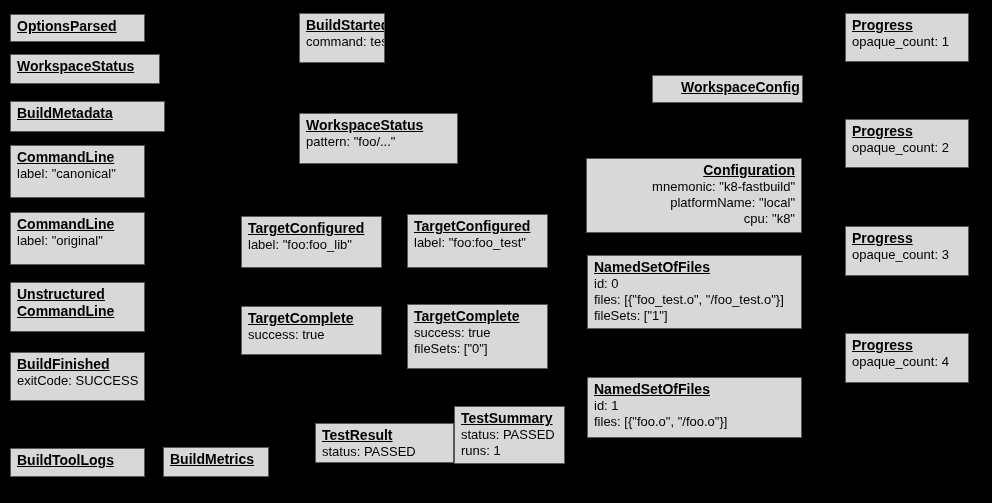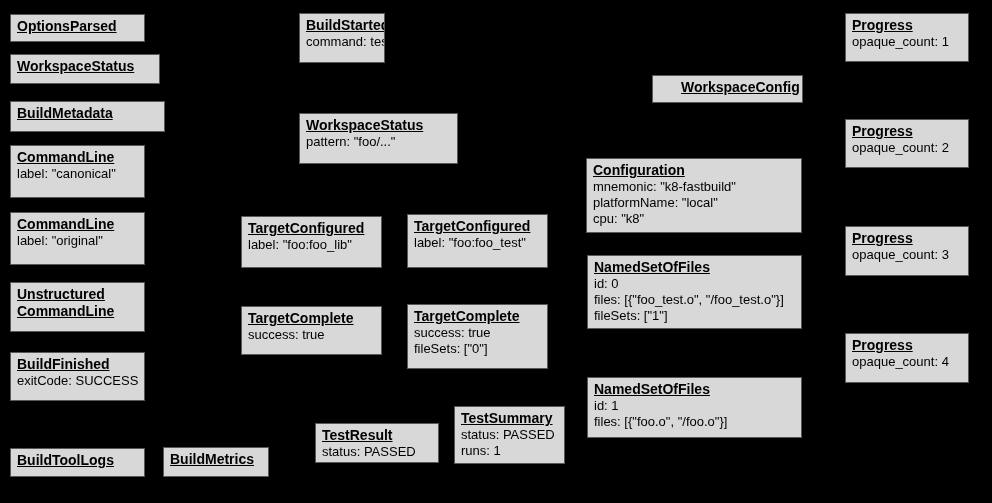--- a/index.html
+++ b/index.html
@@ -93,33 +93,33 @@
     </div>
     <div class="node" style="left: 241px; top: 306px; width: 141px; height: 49px;">
       <div class="node-title">TargetComplete</div>
       <div class="node-body">success: true</div>
     </div>
     <div class="node" style="left: 407px; top: 304px; width: 141px; height: 65px;">
       <div class="node-title">TargetComplete</div>
       <div class="node-body">success: true</div>
       <div class="node-body">fileSets: ["0"]</div>
     </div>
-    <div class="node" style="left: 315px; top: 423px; width: 124px; height: 40px;">
+    <div class="node" style="left: 315px; top: 423px; width: 139px; height: 40px;">
       <div class="node-title">TestResult</div>
       <div class="node-body">status: PASSED</div>
     </div>
     <div class="node" style="left: 454px; top: 406px; width: 111px; height: 58px;">
       <div class="node-title">TestSummary</div>
       <div class="node-body">status: PASSED</div>
       <div class="node-body">runs: 1</div>
     </div>
     <div class="node" style="left: 652px; top: 75px; width: 151px; height: 28px; padding-left: 28px;">
       <div class="node-title">WorkspaceConfig</div>
     </div>
-    <div class="node" style="left: 586px; top: 158px; width: 216px; height: 75px;">
+    <div class="node" style="left: 586px; top: 158px; width: 216px; height: 75px; text-align: right;">
       <div class="node-title">Configuration</div>
       <div class="node-body">mnemonic: "k8-fastbuild"</div>
       <div class="node-body">platformName: "local"</div>
       <div class="node-body">cpu: "k8"</div>
     </div>
     <div class="node" style="left: 587px; top: 255px; width: 215px; height: 74px;">
       <div class="node-title">NamedSetOfFiles</div>
       <div class="node-body">id: 0</div>
       <div class="node-body">files: [{"foo_test.o", "/foo_test.o"}]</div>
       <div class="node-body">fileSets: ["1"]</div>

